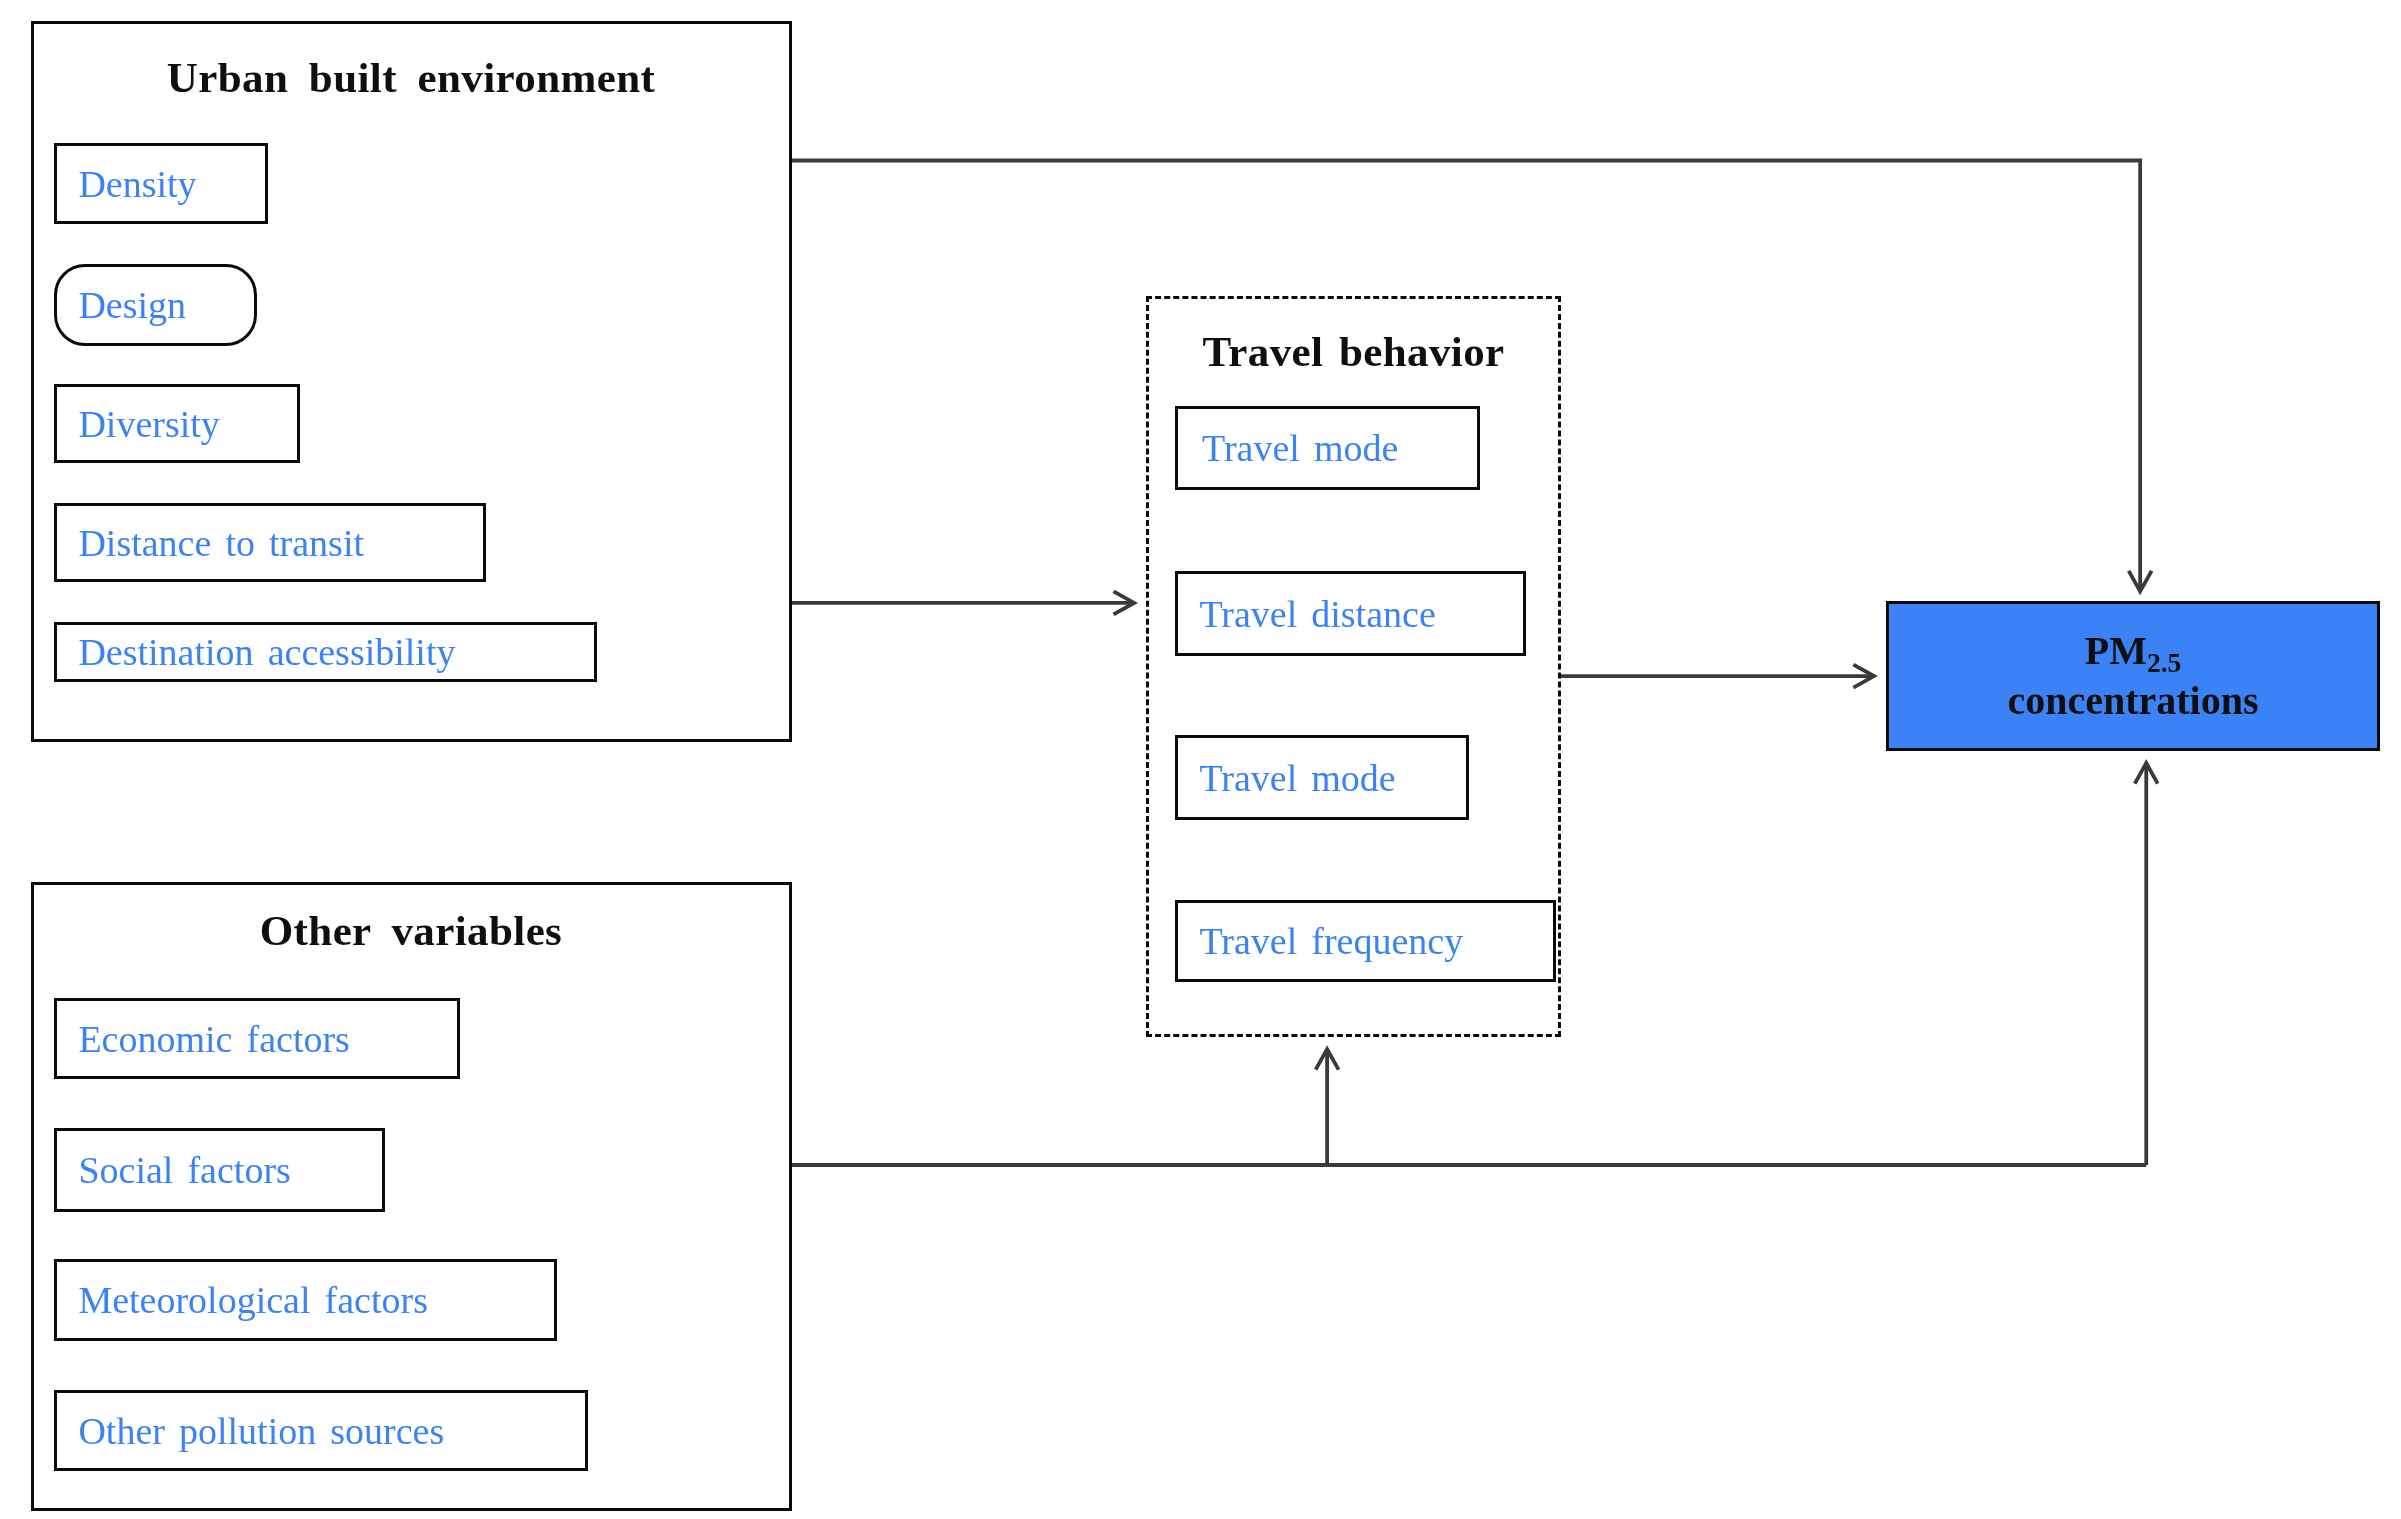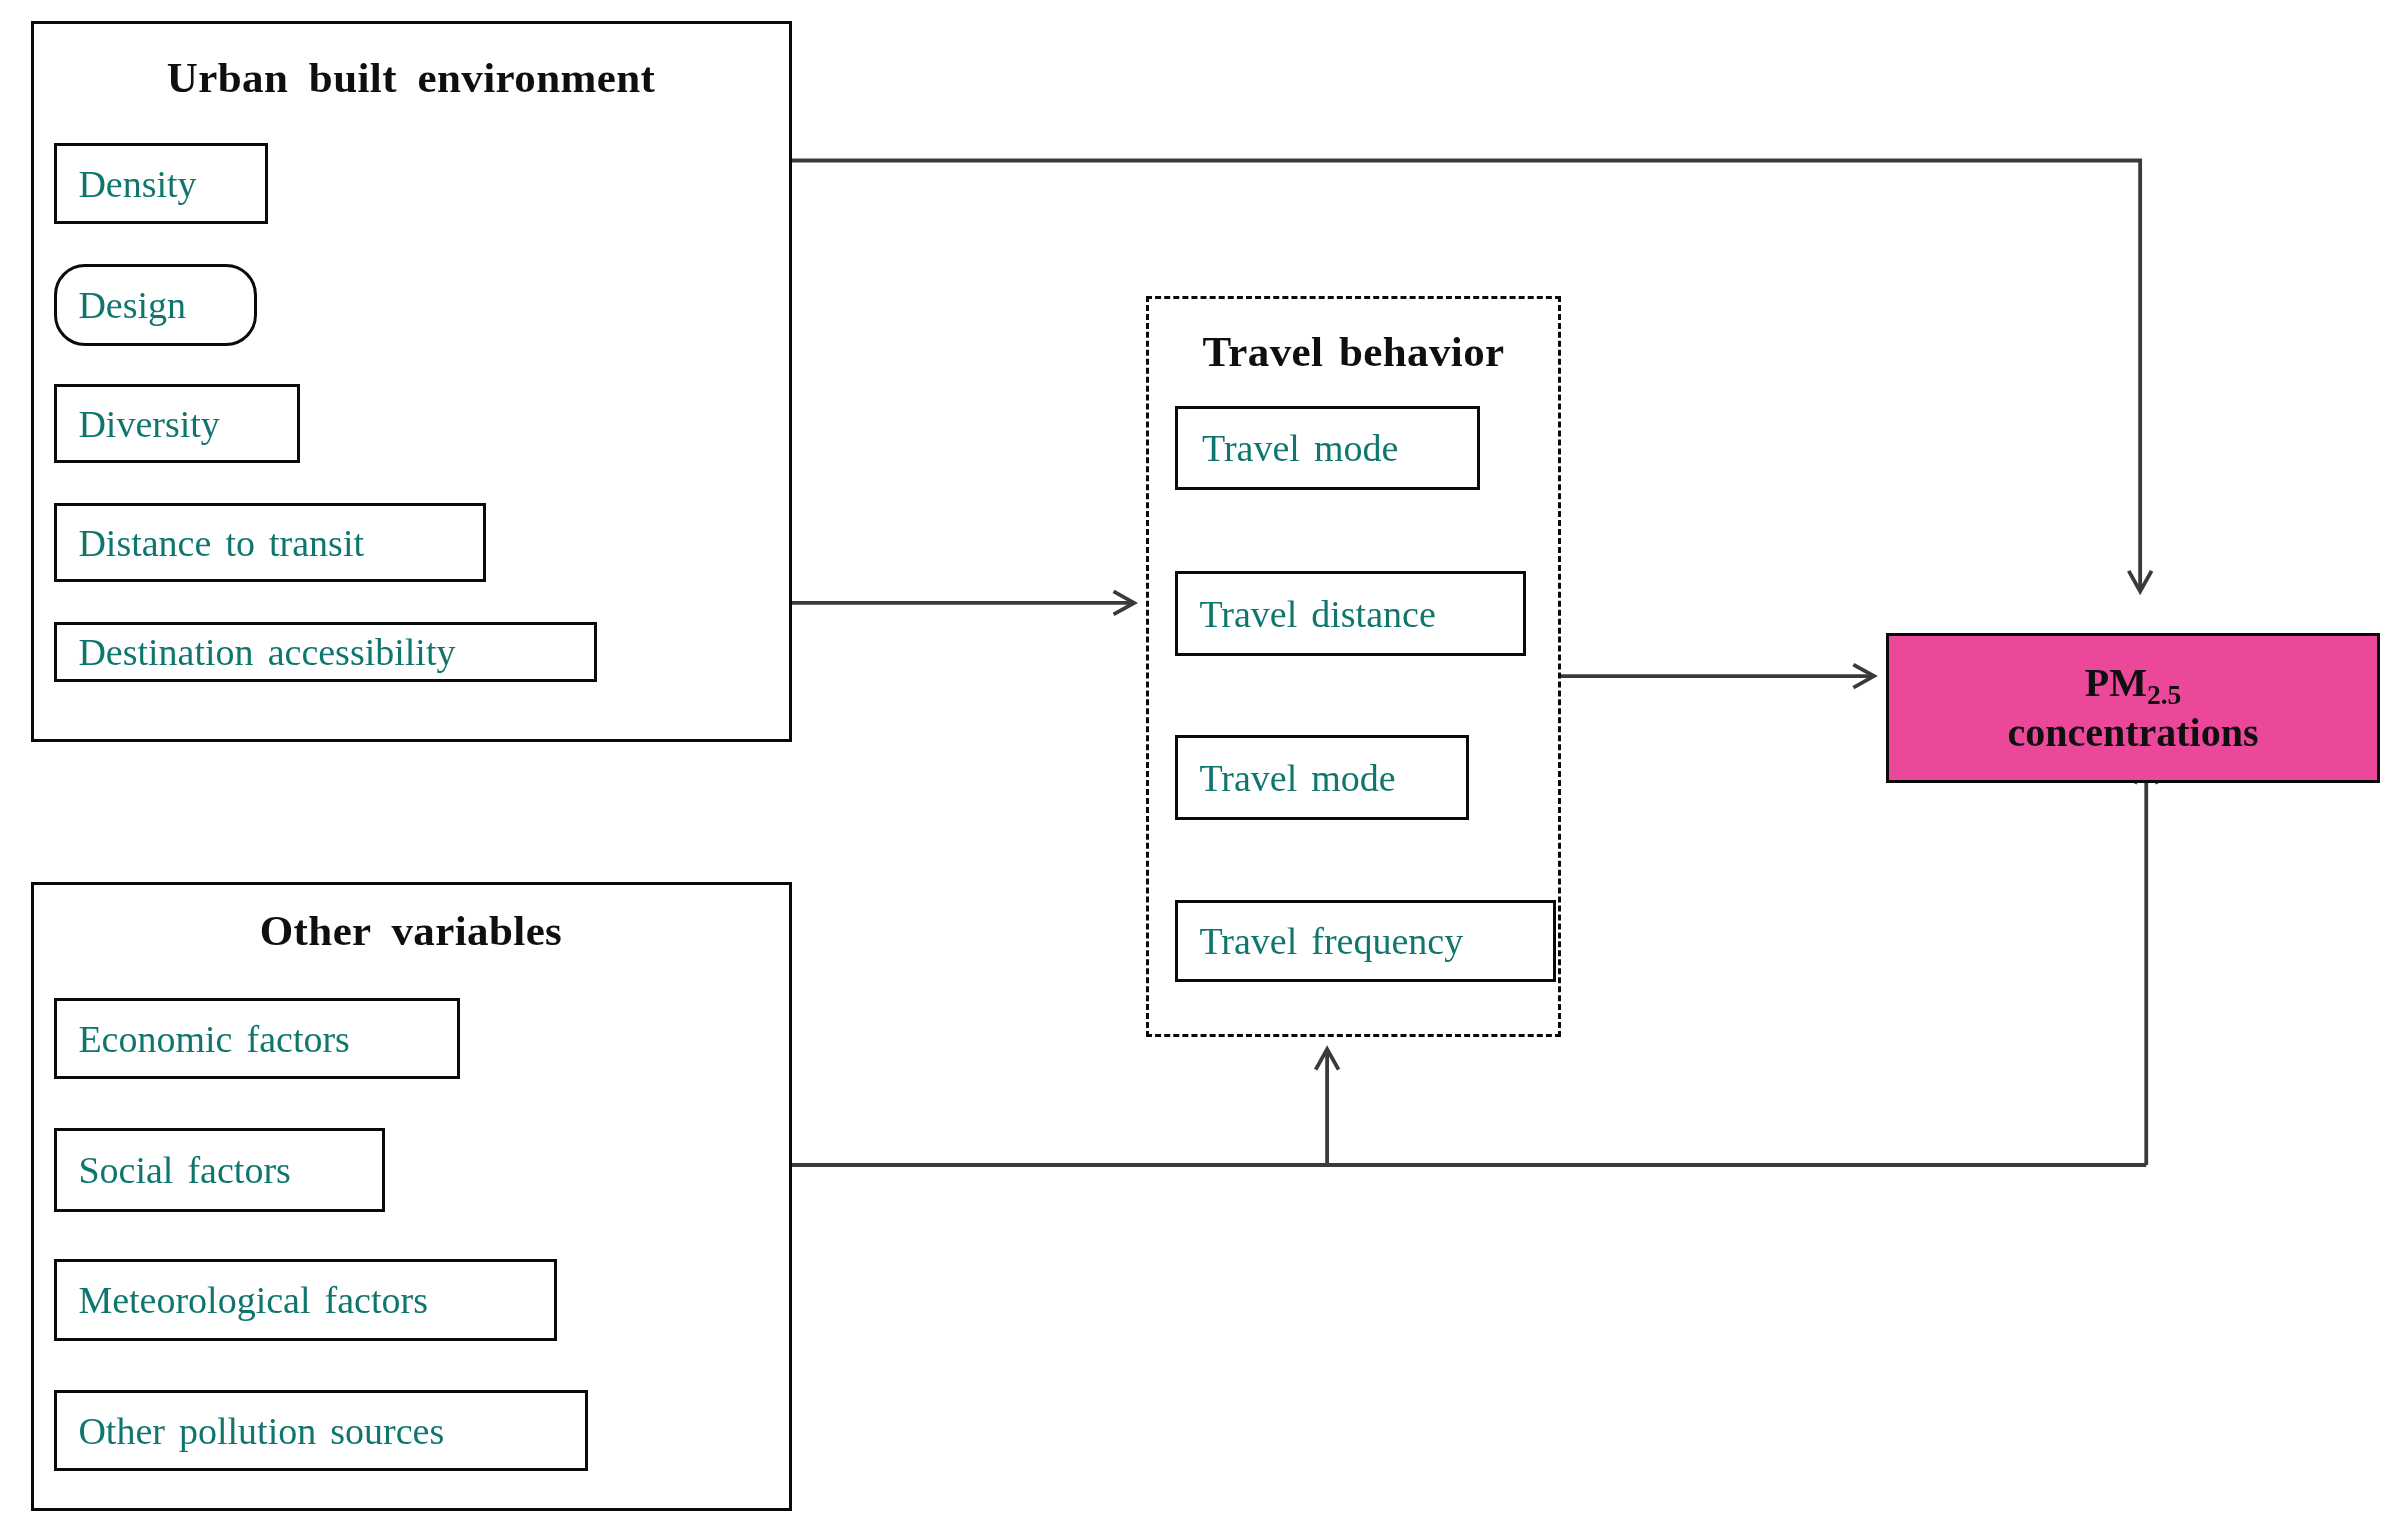--- a/index.html
+++ b/index.html
@@ -44,38 +44,37 @@
   }
   .item-box {
     position: absolute;
     background: #ffffff;
     border: 3.1px solid #0a0a0a;
     box-sizing: border-box;
     display: flex;
     align-items: center;
     padding-left: 21.4px;
     font-size: 38px;
-    color: #0f766e;
+    color: #3b82f6;
     word-spacing: 0.12em;
     white-space: nowrap;
   }
   .outcome-box {
     position: absolute;
-    background: #ec4899;
+    background: #3b82f6;
     border: 3.8px solid #0a0a0a;
     box-sizing: border-box;
     display: flex;
     flex-direction: column;
     align-items: center;
     justify-content: center;
     font-weight: bold;
     color: #0f0f0f;
     font-size: 40px;
     line-height: 1.15;
-    margin-top: 32px;
   }
   .outcome-line1 { display: inline-block; }
   .outcome-sub {
     font-size: 27.5px;
     vertical-align: -7.6px;
     font-weight: bold;
   }
 </style>
 </head>
 <body>

